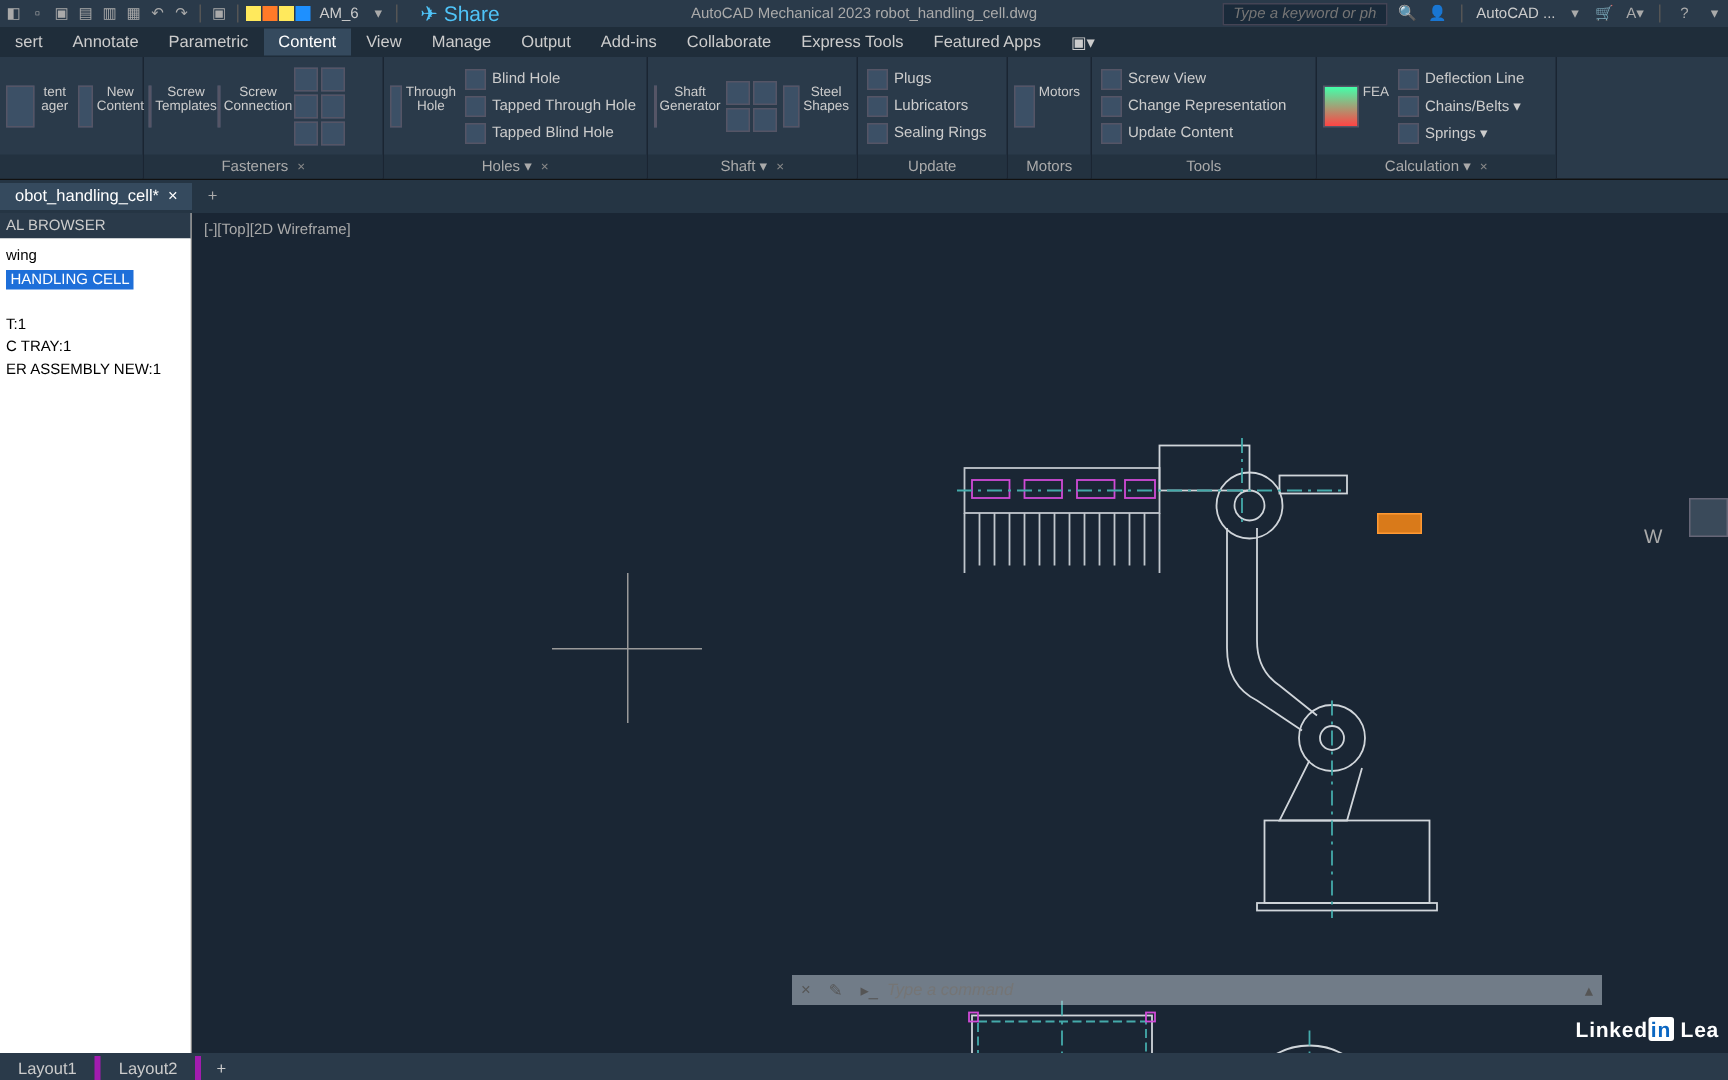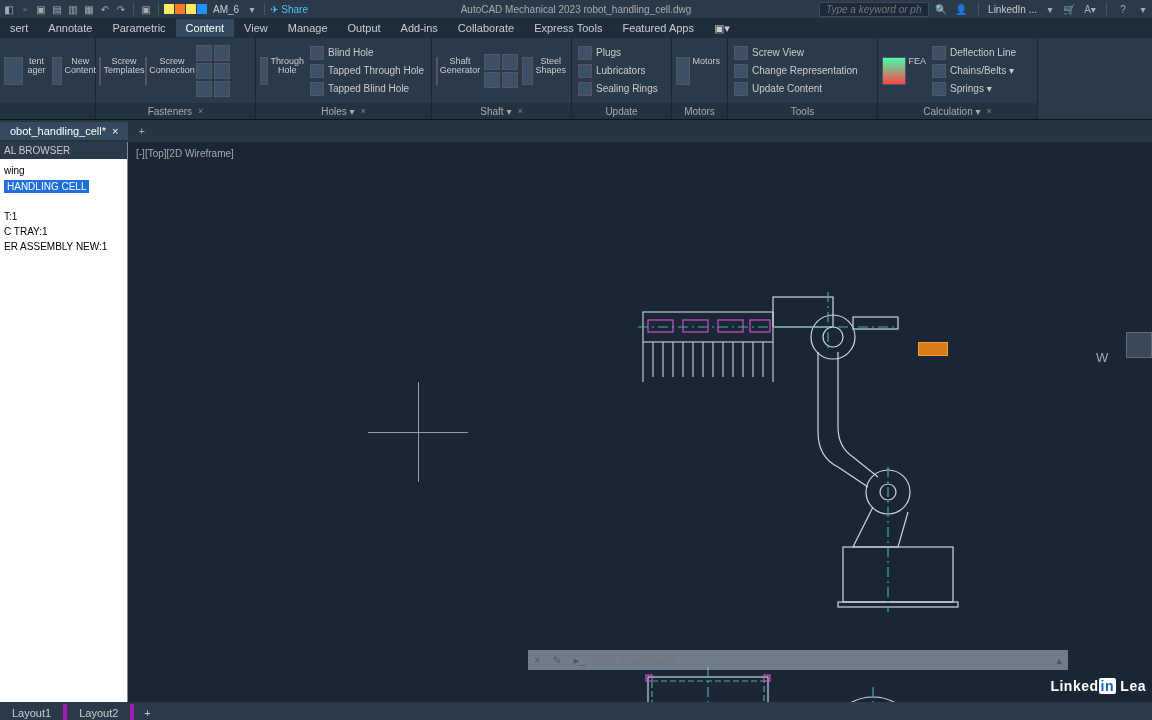--- a/index.html
+++ b/index.html
@@ -3,21 +3,21 @@
 <meta charset="utf-8">
 <style>
 * { margin:0; padding:0; box-sizing:border-box; font-family:"Segoe UI",Arial,sans-serif; }
 body { width:1152px; height:720px; background:#1a2332; color:#ccc; overflow:hidden; position:relative; }
 
 
 .qat { height:18px; background:#2a3a4a; display:flex; align-items:center; gap:2px; padding:0 2px; font-size:10px; }
 .qat .ico { width:14px; height:14px; display:flex; align-items:center; justify-content:center; font-size:10px; color:#aaa; }
 .qat .sep { width:1px; height:12px; background:#555; margin:0 3px; }
 .qat .lay { font-size:10px; color:#ccc; padding:0 4px; }
-.qat .share { color:#4fc3f7; font-size:10px; }
+.qat .share { color:#4fc3f7; margin-left:10px; font-size:14px; }
 .qat .apptitle { position:absolute; left:50%; transform:translateX(-50%); color:#aaa; font-size:10px; }
 .qat .right { margin-left:auto; display:flex; align-items:center; gap:6px; }
 .qat .search { background:#1a2a3a; border:1px solid #445; color:#888; font-style:italic; font-size:10px; padding:1px 6px; width:110px; }
 .qat .link { color:#ccc; font-size:10px; }
 .color-swatch { display:flex; gap:1px; }
 .color-swatch span { width:10px; height:10px; }
 
 
 .tabs { height:20px; background:#1f2d3a; display:flex; align-items:center; padding-left:0; font-size:11px; }
 .tabs .tab { padding:3px 10px; color:#ccc; }
@@ -102,21 +102,21 @@
   <span class="lay">AM_6</span>
   <span class="ico">▾</span>
   <span class="sep"></span>
   <span class="share">✈ <span>Share</span></span>
   <span class="apptitle">AutoCAD Mechanical 2023    robot_handling_cell.dwg</span>
   <div class="right">
     <input class="search" placeholder="Type a keyword or phrase" style="">
     <span class="ico">🔍</span>
     <span class="ico">👤</span>
     <span class="sep"></span>
-    <span class="link">LinkedIn ...</span>
+    <span class="link">AutoCAD ...</span>
     <span class="ico">▾</span>
     <span class="ico">🛒</span>
     <span class="ico">A▾</span>
     <span class="sep"></span>
     <span class="ico">?</span>
     <span class="ico">▾</span>
   </div>
 </div>
 
 <div class="tabs">

